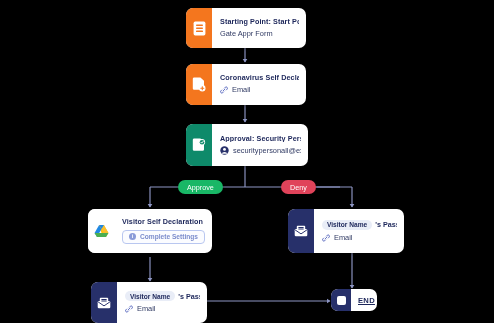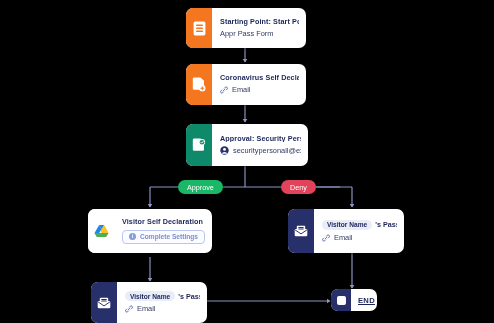--- a/index.html
+++ b/index.html
@@ -132,21 +132,21 @@
       <svg width="13" height="15" viewBox="0 0 13 15" aria-hidden="true">
         <rect x="0.6" y="0.6" width="11.8" height="13.8" rx="1.6" fill="#fff"></rect>
         <rect x="3" y="3.4" width="7" height="1.5" rx="0.7" fill="#f4761e"></rect>
         <rect x="3" y="6.5" width="7" height="1.5" rx="0.7" fill="#f4761e"></rect>
         <rect x="3" y="9.6" width="7" height="1.5" rx="0.7" fill="#f4761e"></rect>
       </svg>
     </div>
     <div class="body">
       <div class="ntitle">Starting Point: Start Point: Vi...</div>
       <div class="nsub">
-        <span class="txt">Appr Pass Form</span>
+        <span class="txt">Gate Appr Form</span>
       </div>
     </div>
   </div>
 
   <div class="node" style="left:186px;top:64px;width:120px;height:41px;">
     <div class="iconcol ic-orange">
       <svg width="14" height="15" viewBox="0 0 14 15" aria-hidden="true">
         <path d="M0.8,1.8 a1.4,1.4 0 0 1 1.4,-1.4 h6.2 l3.6,3.4 v7.6 a1.4,1.4 0 0 1 -1.4,1.4 h-8.4 a1.4,1.4 0 0 1 -1.4,-1.4 z" fill="#fff"></path>
         <circle cx="10.3" cy="11.2" r="3.2" fill="#fff"></circle>
         <rect x="9.75" y="9.2" width="1.1" height="4" rx="0.5" fill="#f4761e"></rect>

